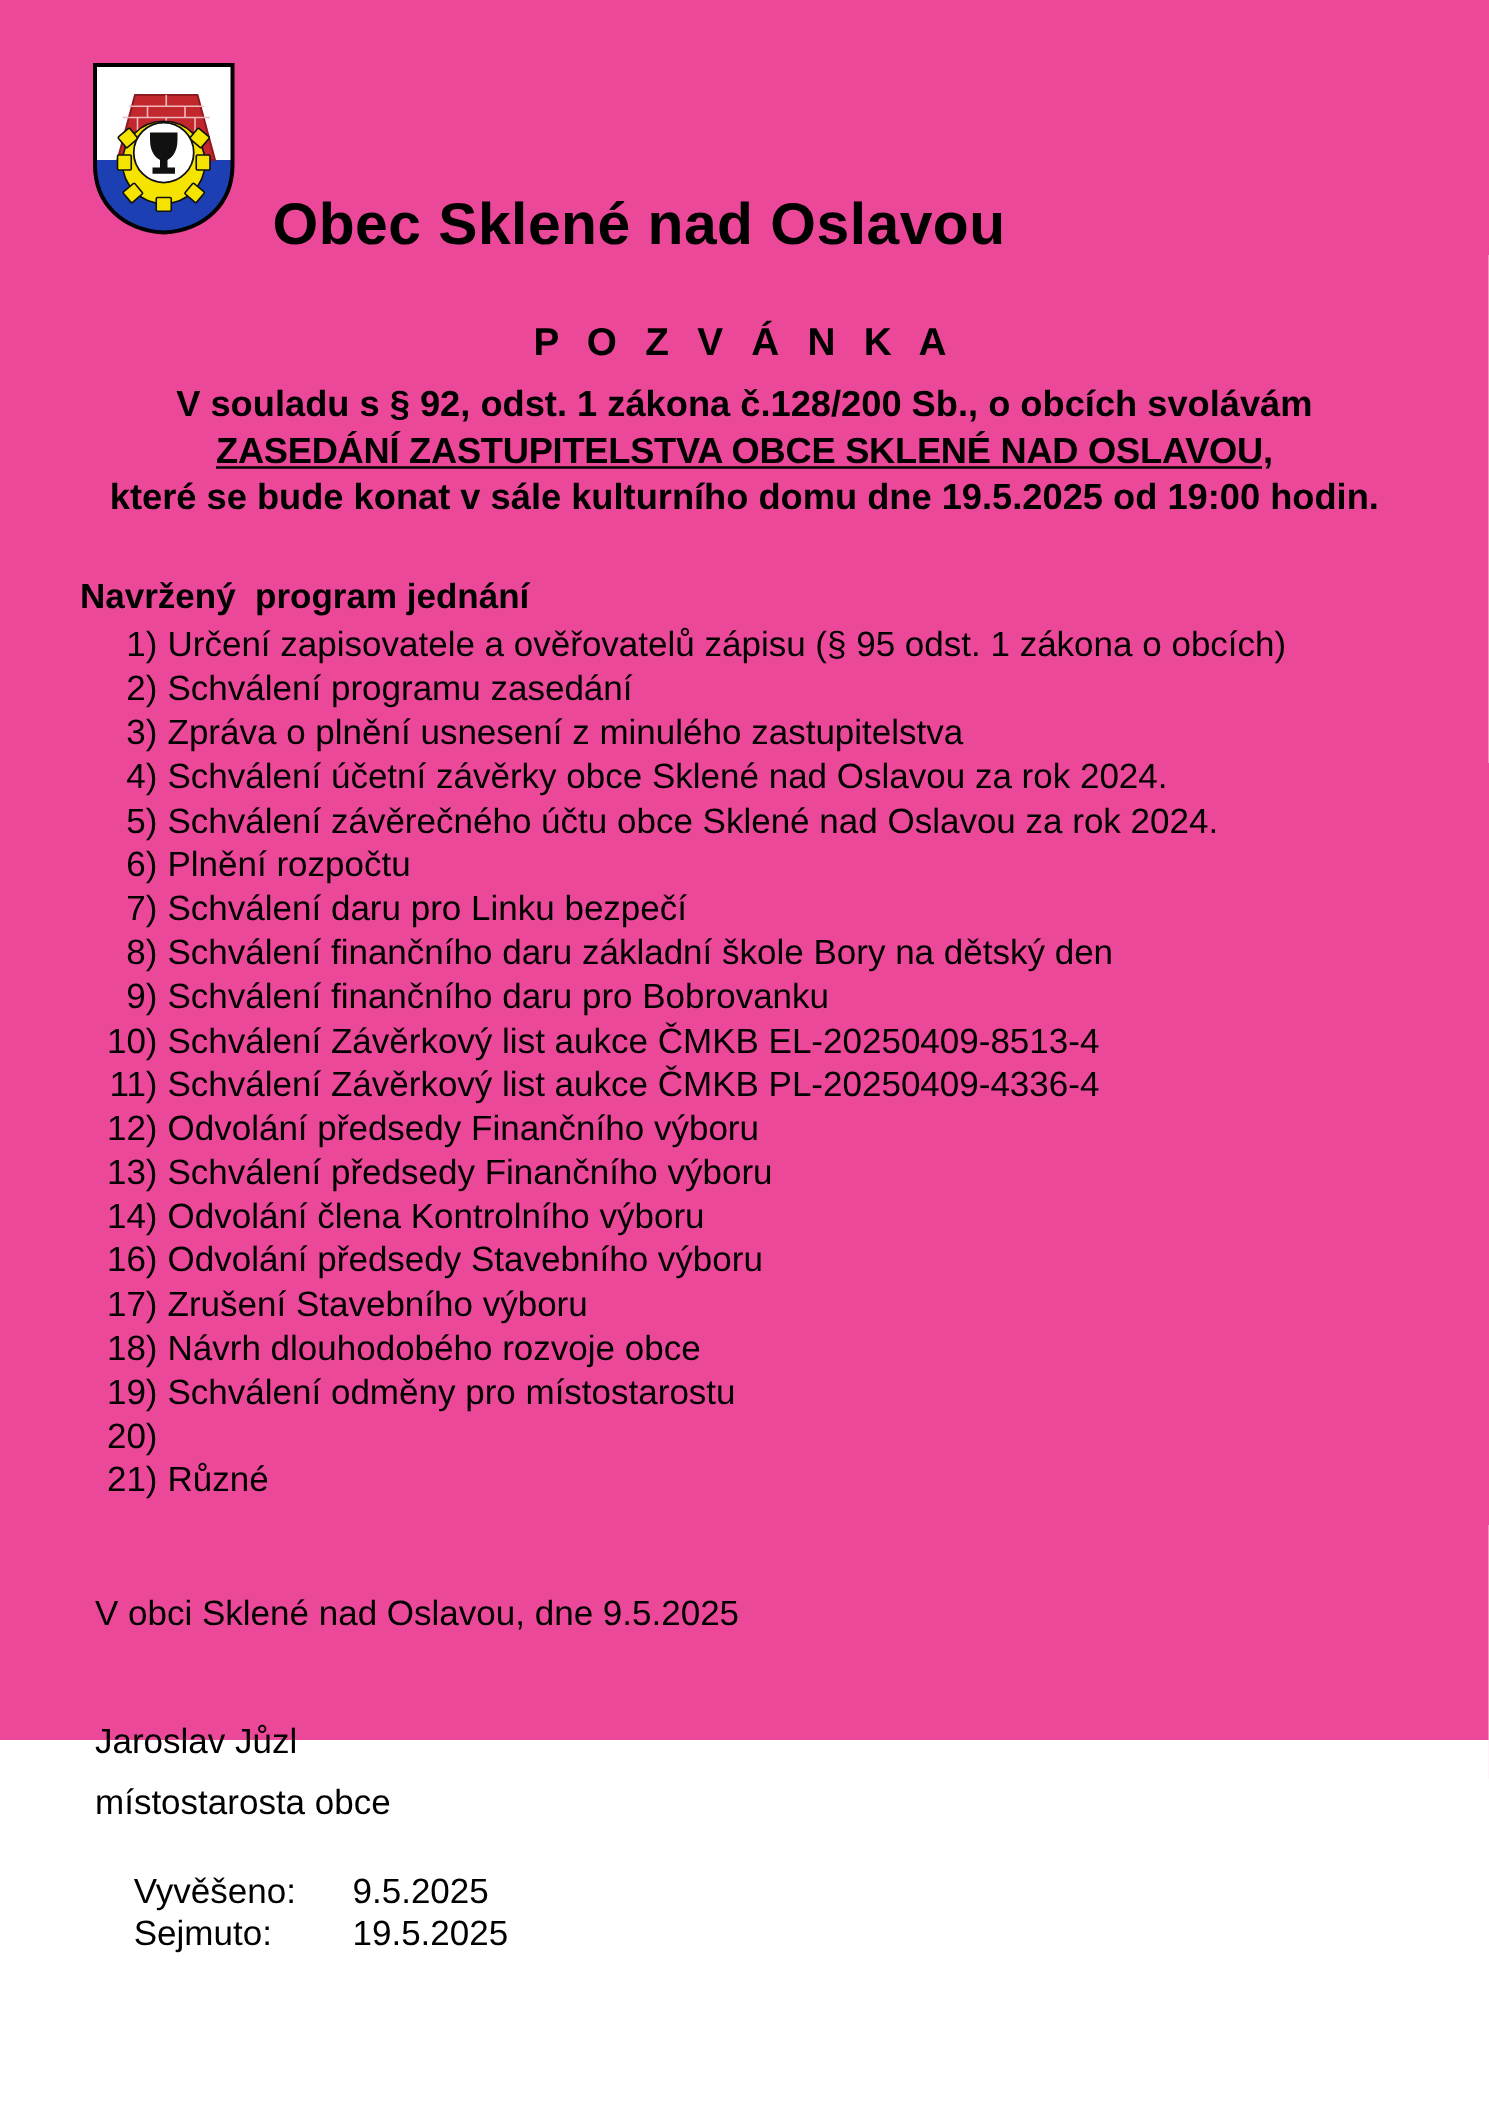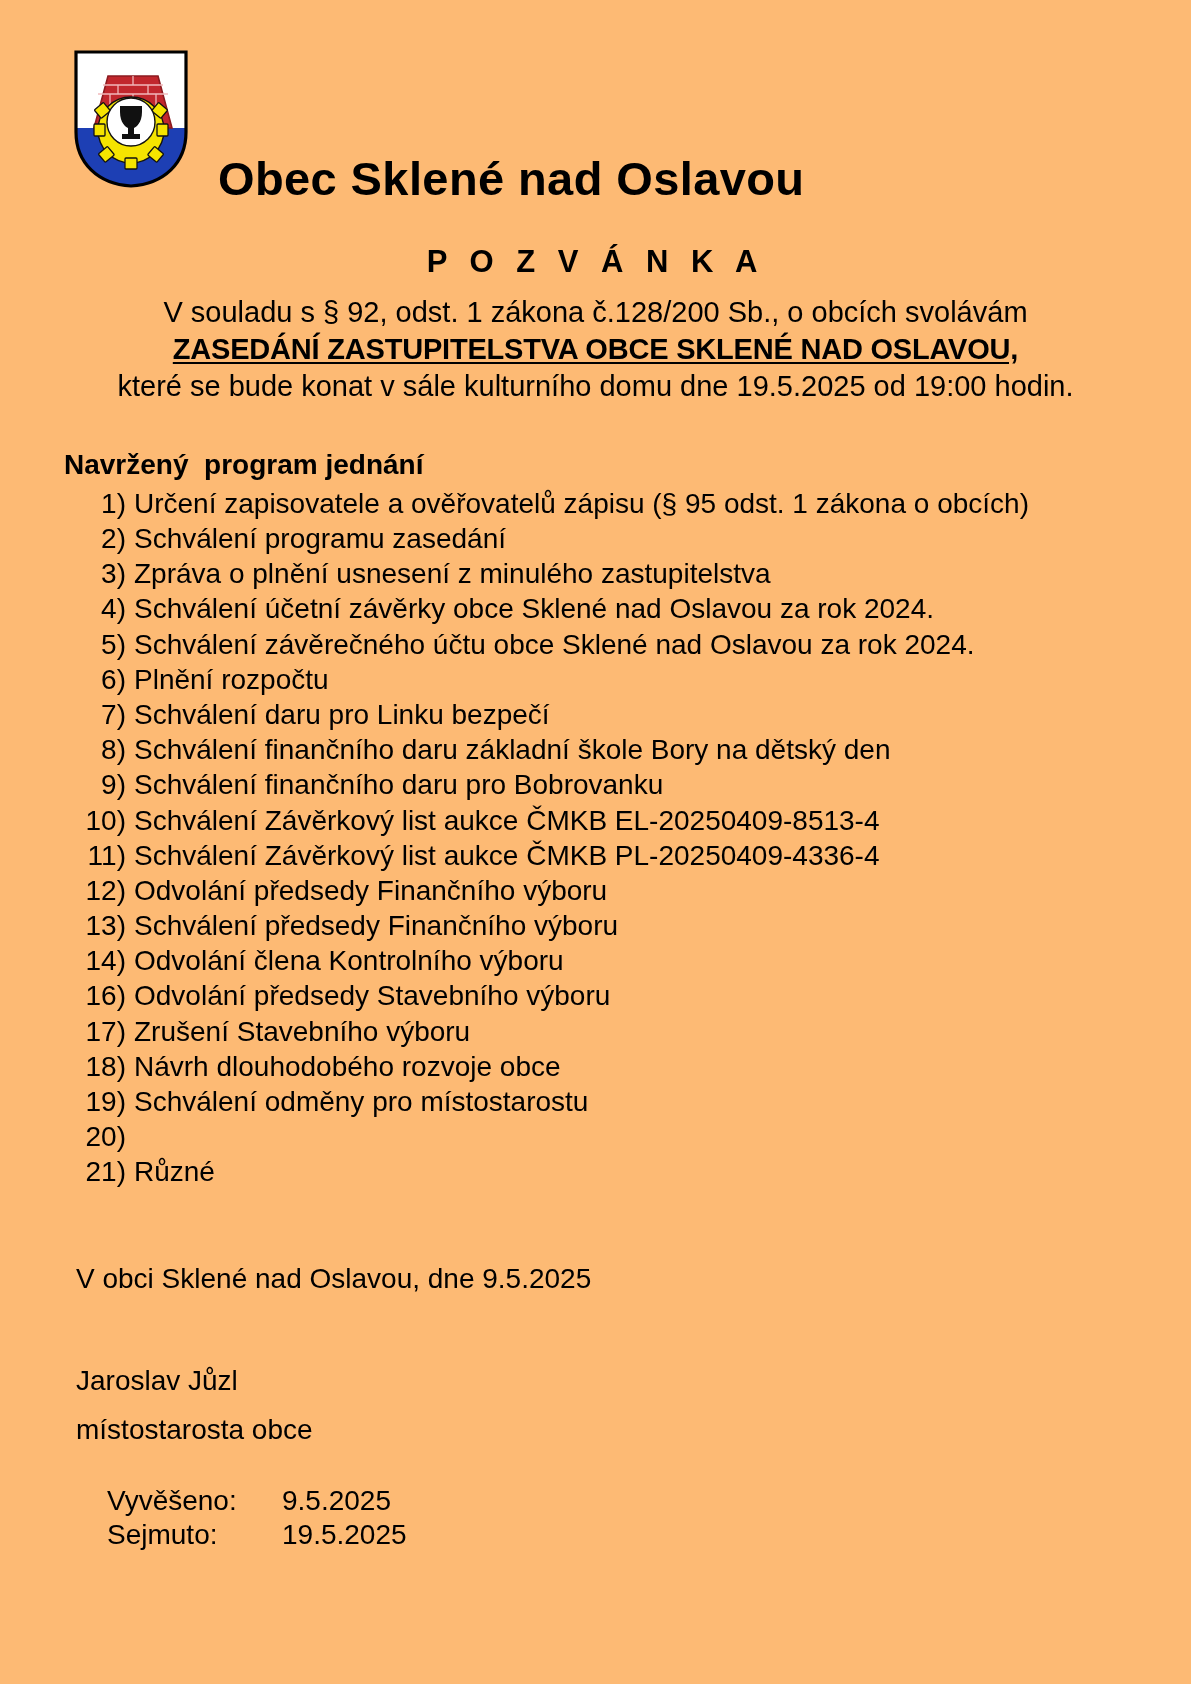--- a/index.html
+++ b/index.html
@@ -12,24 +12,24 @@
     width: 1191px;
     height: 1684px;
     font-family: "Liberation Sans", sans-serif;
     color: #000000;
     -webkit-font-smoothing: antialiased;
     overflow: hidden;
   }
   .page {
     position: relative;
     width: 1191px;
-    height: 1684px;
+    height: 1392px;
     box-sizing: border-box;
     padding: 0 60px;
-    background: #fdba74;
+    background: #ec4899;
   }
 
   
   .header {
     position: relative;
     height: 160px;
     padding-top: 48px;
     display: flex;
     align-items: flex-start;
   }
@@ -48,33 +48,34 @@
     font-size: 47px;
     font-weight: bold;
     letter-spacing: 0.4px;
     line-height: 1;
     white-space: nowrap;
   }
 
   
   .intro {
     text-align: center;
-    margin-top: 36px;
+    margin-top: 48px;
   }
   .doc-kind {
     font-size: 31px;
     font-weight: bold;
     letter-spacing: 7px;
     margin: 0 0 14px 0;
     line-height: 1.15;
   }
   .intro-line {
     font-size: 29px;
     line-height: 1.28;
     margin: 0;
+    font-weight: bold;
   }
   .intro-line.emphasis {
     font-weight: bold;
     text-decoration: underline;
     text-underline-offset: 3px;
     letter-spacing: -0.2px;
   }
 
   
   .agenda {

